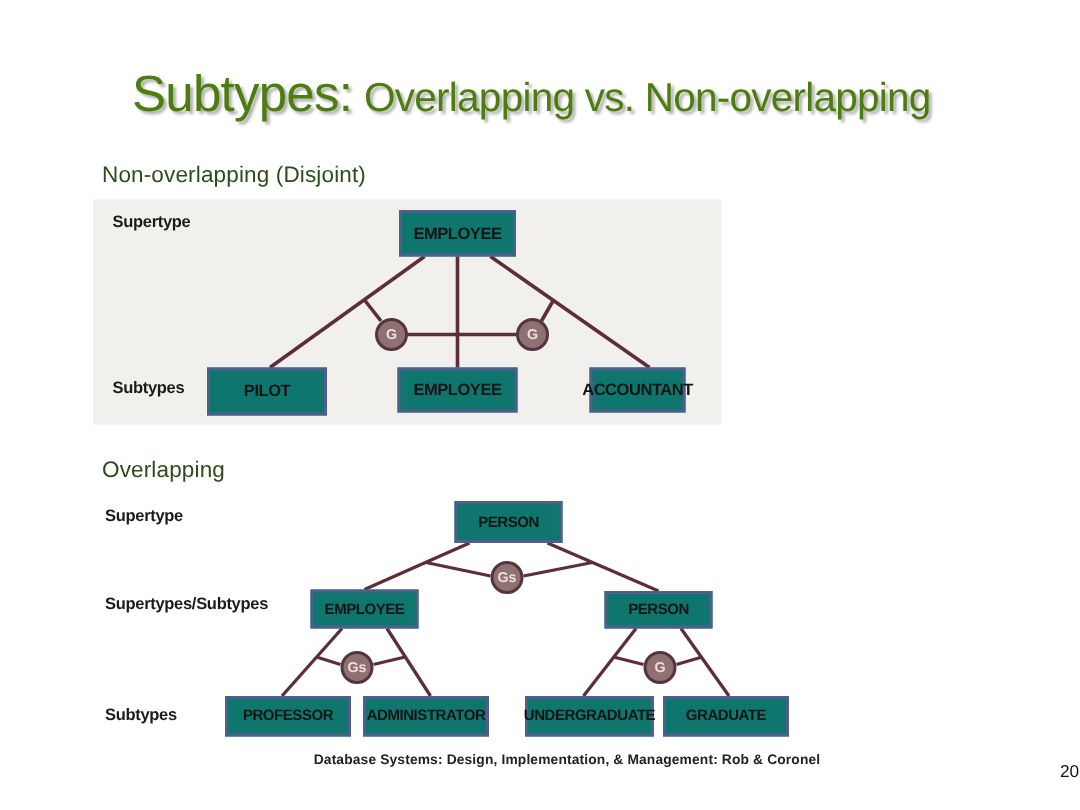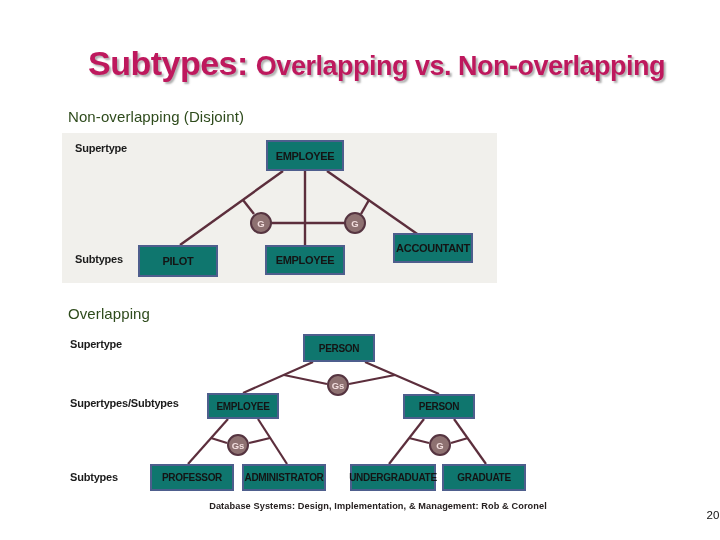--- a/index.html
+++ b/index.html
@@ -5,36 +5,36 @@
   html,body{margin:0;padding:0;}
   body{
     width:720px;height:540px;background:#ffffff;position:relative;overflow:hidden;
     font-family:"Liberation Sans",sans-serif;
   }
   .slide{position:absolute;inset:0;background:#ffffff;}
 
   
   .title{
     position:absolute;left:88px;top:44px;width:600px;white-space:nowrap;
-    color:#be185d;font-weight:700;
+    color:#4d7c0f;font-weight:400;
     text-shadow:2px 2px 2px rgba(110,110,110,0.55);
   }
   .title .t-main{font-size:34px;letter-spacing:-0.5px;}
   .title .t-sub{font-size:27px;letter-spacing:-0.5px;margin-left:8px;}
 
   
   .sec-label{
     position:absolute;left:68px;color:#2e4b1c;font-size:15px;font-weight:400;
     letter-spacing:0.1px;
   }
   #sec1{top:108px;}
   #sec2{top:305px;}
 
   
-  .diagram{position:absolute;padding-left:16px;}
+  .diagram{position:absolute;}
   #diagram1{left:62px;top:133px;width:419px;height:150px;background:#f1f0ec;}
   #diagram2{left:62px;top:333px;width:470px;height:160px;background:#ffffff;}
   .diagram svg{position:absolute;left:0;top:0;}
 
   .row-label{
     position:absolute;font-size:11px;font-weight:700;color:#1b1b1b;
     letter-spacing:-0.2px;white-space:nowrap;
   }
 
   .ebox{
@@ -84,21 +84,21 @@
         <path d="M307,67 L299,81"></path>
         <path d="M209,90 L283,90"></path>
       </g>
     </svg>
     <div class="row-label" style="left:13px;top:9px">Supertype</div>
     <div class="row-label" style="left:13px;top:120px">Subtypes</div>
 
     <div class="ebox" style="left:204px;top:7px;width:78px;height:31px">EMPLOYEE</div>
     <div class="ebox" style="left:76px;top:112px;width:80px;height:32px">PILOT</div>
     <div class="ebox" style="left:203px;top:112px;width:80px;height:30px">EMPLOYEE</div>
-    <div class="ebox" style="left:331px;top:100px;width:80px;height:30px">ACCOUNTANT</div>
+    <div class="ebox" style="left:331px;top:112px;width:64px;height:30px">ACCOUNTANT</div>
 
     <div class="gcircle" style="left:188px;top:79px">G</div>
     <div class="gcircle" style="left:282px;top:79px">G</div>
   </div>
 
   <div id="sec2" class="sec-label">Overlapping</div>
 
   <div id="diagram2" class="diagram">
     <svg width="470" height="160" viewBox="0 0 470 160">
       <g stroke="#5c2e3c" stroke-width="2.2" fill="none">

